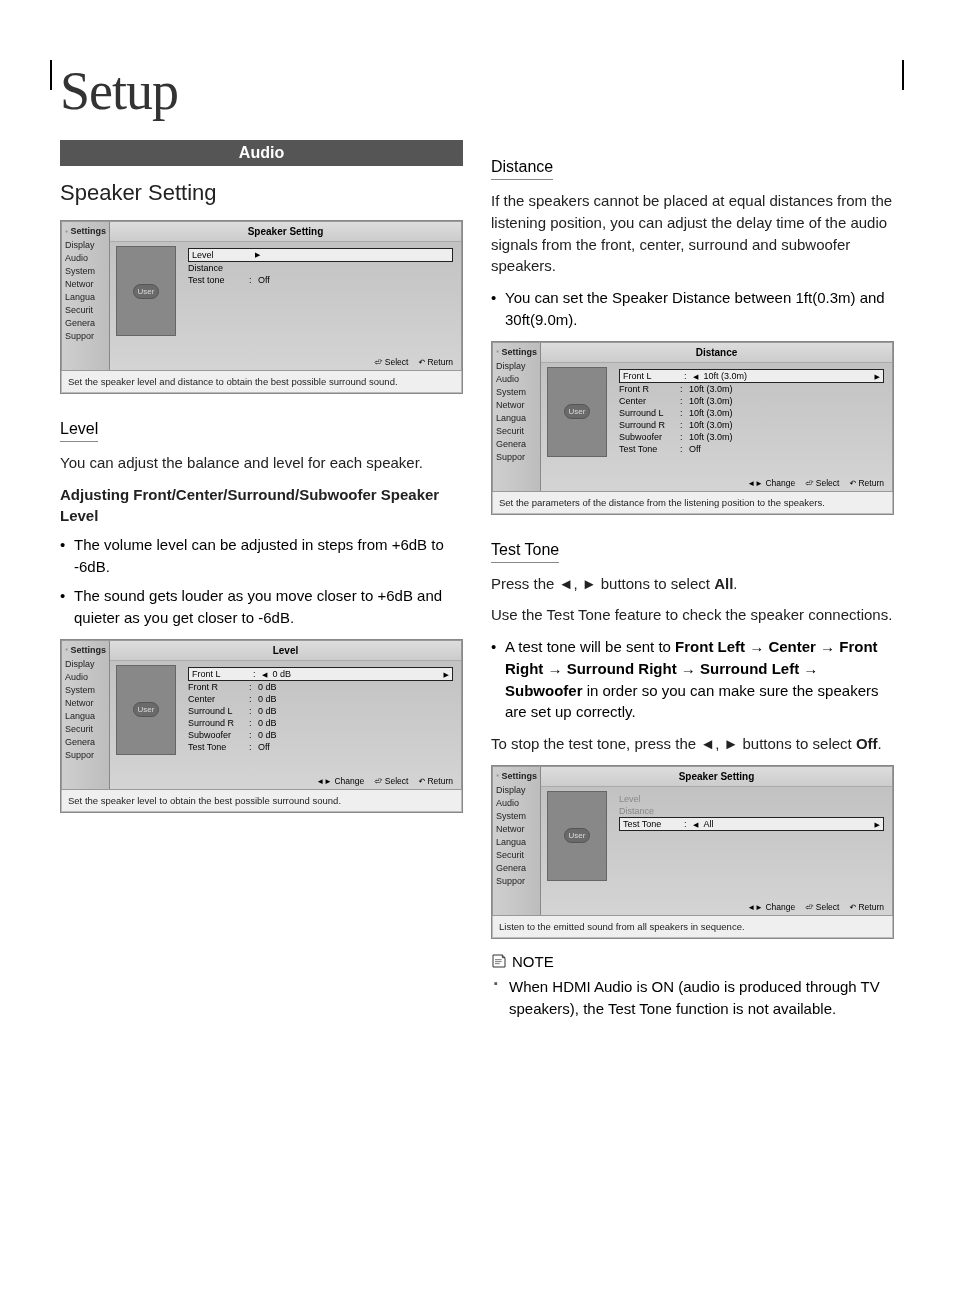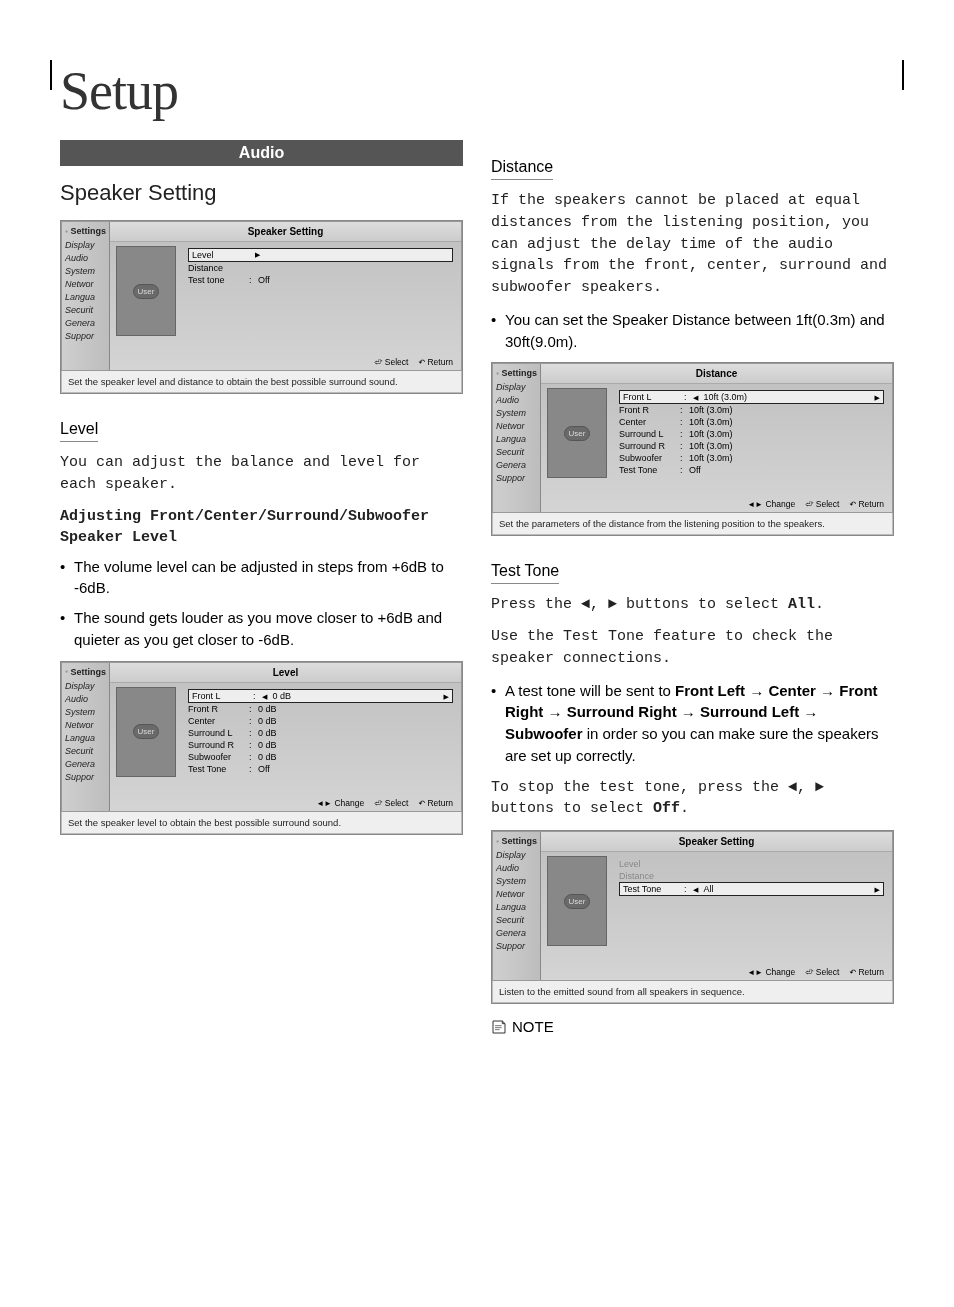--- a/index.html
+++ b/index.html
@@ -10,34 +10,34 @@
 
   .chapter-title { font-family: Georgia, 'Times New Roman', serif; font-size: 54px; font-weight: 300; color: #333; margin-top: 60px; margin-bottom: 18px; letter-spacing: -1px; }
 
   .columns { display: flex; gap: 28px; }
   .col { flex: 1; }
 
   .section-banner { background: #555; color: #fff; font-weight: bold; text-align: center; padding: 4px 0; font-size: 16px; margin-bottom: 14px; }
 
   h2 { font-size: 22px; font-weight: 500; margin-bottom: 14px; color: #222; }
   h3 { font-size: 16px; font-weight: 500; border-bottom: 1px solid #888; padding-bottom: 3px; margin-bottom: 10px; margin-top: 18px; display: inline-block; }
-  p { font-size: 15px; line-height: 1.45; margin-bottom: 10px; color: #222; font-family: Liberation Mono, monospace; }
+  p { font-size: 15px; line-height: 1.45; margin-bottom: 10px; color: #222; }
   .bold { font-weight: 700; }
   ul.bullets { list-style: none; margin-bottom: 10px; }
   ul.bullets li { font-size: 15px; line-height: 1.45; position: relative; padding-left: 14px; margin-bottom: 8px; }
   ul.bullets li::before { content: "•"; position: absolute; left: 0; top: 0; }
   .sub-heading { font-size: 15px; font-weight: 700; margin-bottom: 8px; line-height: 1.4; }
 
   
   .ui-shot { border: 1px solid #888; background: linear-gradient(#e8e8e8,#d8d8d8); font-size: 10px; margin-bottom: 8px; }
   .ui-inner { background: linear-gradient(#bfbfbf,#d4d4d4); border: 1px solid #999; padding: 0; position: relative; height: 150px; overflow: hidden; }
   .ui-sidebar { position: absolute; left:0; top:0; bottom:0; width:48px; background: linear-gradient(to right,#cfcfcf,#bdbdbd); border-right:1px solid #888; padding:4px 3px; font-size:9px; color:#222; overflow:hidden;}
   .ui-sidebar .hdr { font-weight:700; margin-bottom:4px; display:flex; align-items:center; gap:2px;}
   .ui-sidebar .hdr svg { width:9px; height:9px;}
-  .ui-sidebar .mi { margin:3px 0; white-space:nowrap;font-style:italic;}
+  .ui-sidebar .mi { margin:3px 0; white-space:nowrap;}
   .ui-main { position:absolute; left:48px; right:0; top:0; bottom:0; }
   .ui-titlebar { text-align:center; font-weight:700; font-size:10px; padding:4px 0; background:linear-gradient(#ddd,#ccc); border-bottom:1px solid #aaa;}
   .ui-speaker-img { position:absolute; left:6px; top:24px; width:60px; height:90px; background:#888; border:1px solid #666; display:flex; align-items:center; justify-content:center;}
   .ui-speaker-img .usr { background:#6a6a6a; color:#dcdcdc; font-size:8px; padding:2px 4px; border-radius:8px; border:1px solid #555;}
   .ui-options { position:absolute; left:78px; top:26px; right:8px; font-size:9px;}
   .opt-row { display:flex; align-items:center; gap:3px; padding:1px 0;}
   .opt-row.sel { border:1px solid #222; padding:1px 3px; background:#eee;}
   .opt-label { flex:0 0 58px;}
   .opt-colon { flex:0 0 6px;}
   .opt-val { flex:1; text-align:left;}
@@ -340,17 +340,20 @@
 
       <div class="note-block">
         <div class="note-head">
           <svg viewBox="0 0 24 24">
               <path d="M3 3h14l4 4v14H3z" fill="none" stroke="#333" stroke-width="1.5"></path>
               <path d="M17 3v4h4" fill="none" stroke="#333" stroke-width="1.5"></path>
               <path d="M6 10h10M6 13h10M6 16h7" stroke="#333" stroke-width="1"></path>
             </svg>
           <span>NOTE</span>
         </div>
+        <ul class="note-list">
+            <li>When HDMI Audio is ON (audio is produced through TV speakers), the Test Tone function is not available.</li>
+          </ul>
       </div>
     </div>
   </div>
 
 </div>
 
 </body></html>

